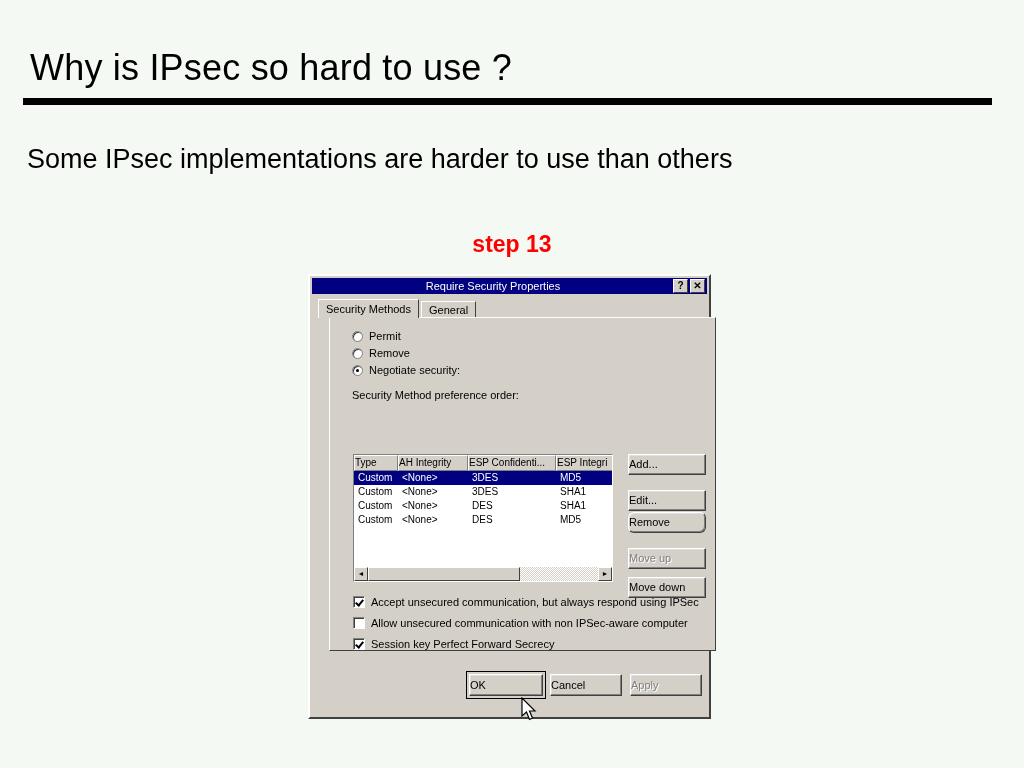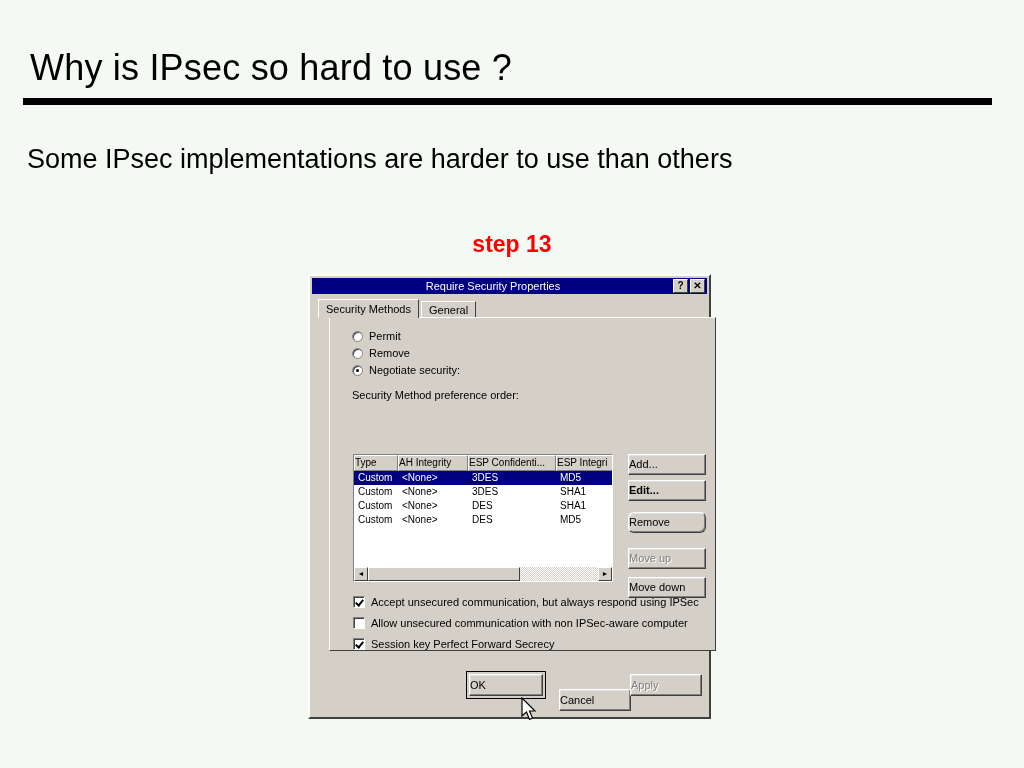--- a/index.html
+++ b/index.html
@@ -464,21 +464,21 @@
       <div class="hscroll">
         <div class="hs-btn">◄</div>
         <div class="hs-track">
           <div class="hs-thumb"></div>
         </div>
         <div class="hs-btn">►</div>
       </div>
     </div>
 
     <div class="btn side-btn" style="top:136px;">Add...</div>
-    <div class="btn side-btn" style="top:162px;font-weight:bold;">Edit...</div>
+    <div class="btn side-btn" style="top:172px;">Edit...</div>
     <div class="btn side-btn" style="top:194px;border-radius:6px;">Remove</div>
     <div class="btn side-btn disabled" style="top:230px;">Move up</div>
     <div class="btn side-btn" style="top:259px;">Move down</div>
 
     <div class="cb-row" style="left:23px; top:278px;">
       <span class="checkbox checked"></span>
       <span>Accept unsecured communication, but always respond using IPSec</span>
     </div>
     <div class="cb-row" style="left:23px; top:299px;">
       <span class="checkbox"></span>
@@ -486,19 +486,19 @@
     </div>
     <div class="cb-row" style="left:23px; top:320px;">
       <span class="checkbox checked"></span>
       <span>Session key Perfect Forward Secrecy</span>
     </div>
   </div>
 
   <div class="default-wrap">
     <div class="btn">OK</div>
   </div>
-  <div class="btn bottom-btn" style="left:249px;margin-top:15px;">Cancel</div>
+  <div class="btn bottom-btn" style="left:240px;">Cancel</div>
   <div class="btn bottom-btn disabled" style="left:320px;">Apply</div>
 </div>
 
 <svg class="cursor" viewBox="0 0 18 26">
   <polygon points="1,1 1,19 5.5,15 8.5,22.5 11.5,21 8.5,14 14,14" fill="#ffffff" stroke="#000000" stroke-width="1.2" stroke-linejoin="miter"></polygon>
 </svg>
 
 </body></html>

